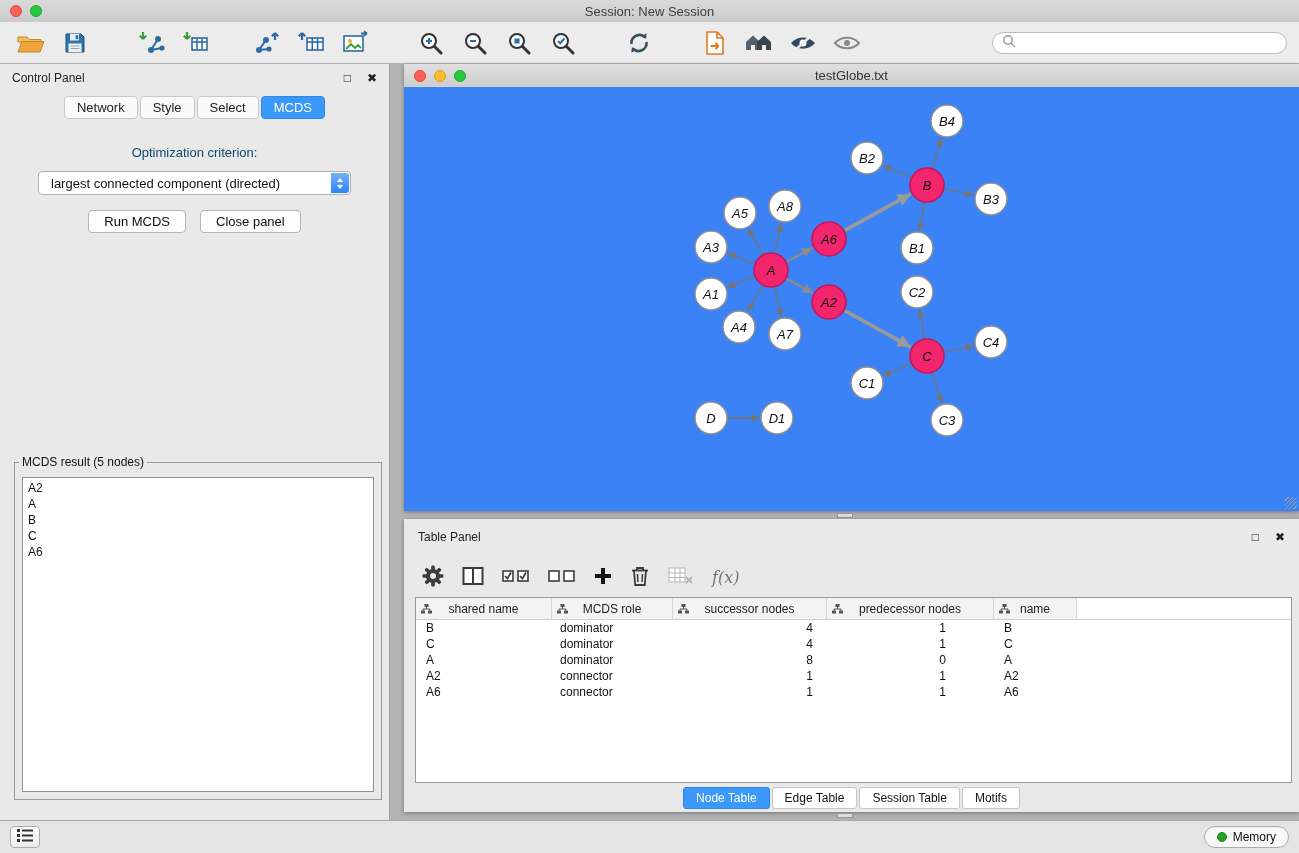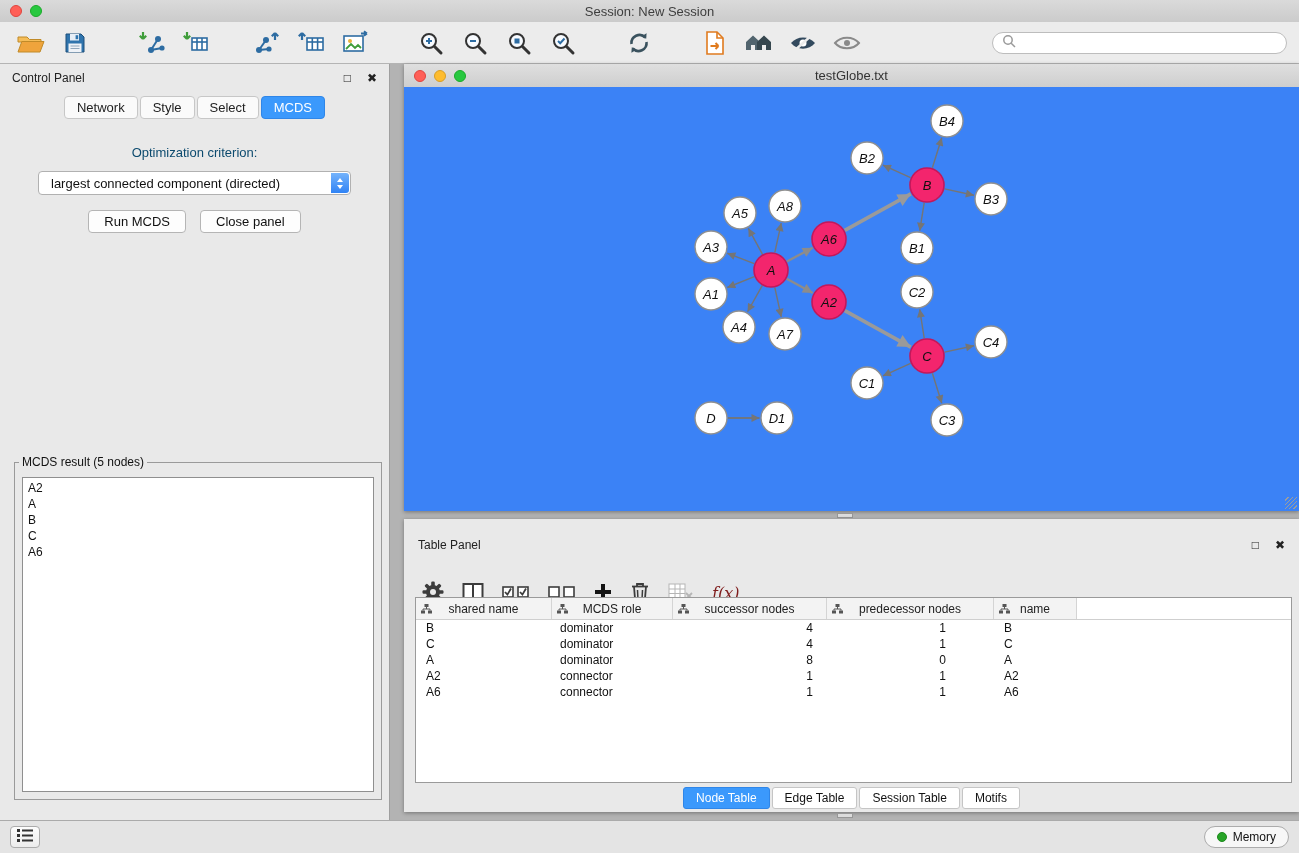--- a/index.html
+++ b/index.html
@@ -113,21 +113,21 @@
     position:absolute;right:1px;bottom:1px;width:12px;height:12px;
     background:repeating-linear-gradient(135deg,transparent 0 2px,#9d9d9d 2px 3px);
   }
   
   .table-panel{
     position:absolute;left:14px;right:0;top:455px;height:293px;background:#e9e9e9;
     box-shadow:0 1px 4px rgba(0,0,0,.35);
   }
   .tp-toolbar{height:44px;display:flex;align-items:center;gap:18px;padding:0 18px;}
   .tp-icon{display:flex;align-items:center;justify-content:center;background:none;border:none;padding:0;}
-  .fx-label{font-family:"DejaVu Serif",serif;font-style:italic;color:#7f1d1d;font-size:16px;}
+  .fx-label{font-family:"DejaVu Serif",serif;font-style:italic;color:#737373;font-size:16px;}
   .tp-table{
     position:absolute;left:11px;right:7px;top:78px;bottom:29px;
     background:#fff;border:1px solid #9a9a9a;overflow:hidden;box-sizing:border-box;
   }
   .thead{display:flex;height:21px;border-bottom:1px solid #cfcfcf;background:#fff;}
   .th{
     position:relative;display:flex;align-items:center;justify-content:center;
     font-size:12px;color:#222;background:#f3f3f3;
     border-right:1px solid #d4d4d4;box-sizing:border-box;height:21px;
   }
@@ -510,21 +510,21 @@
             <text x="372" y="334.5" text-anchor="middle" font-size="13" font-family="Liberation Sans, sans-serif" fill="#101010">D1</text>
           </g>
         </svg>
       <div class="nw-grip"></div>
     </div>
   </div>
 
   <div class="splitter" style="top:448.5px;margin-left:-8px;"></div>
 
   <div class="table-panel">
-    <div class="panel-header" style="padding:12px 14px;">
+    <div class="panel-header" style="padding:4px 14px;">
       <span>Table Panel</span>
       <span class="ph-icons">
         <span class="ph-icon">□</span>
         <span class="ph-icon">✖</span>
       </span>
     </div>
     <div class="tp-toolbar">
       <button class="tp-icon">
         <span><svg width="22" height="22" viewBox="0 0 22 22">
           <g fill="#3c3c3c">

